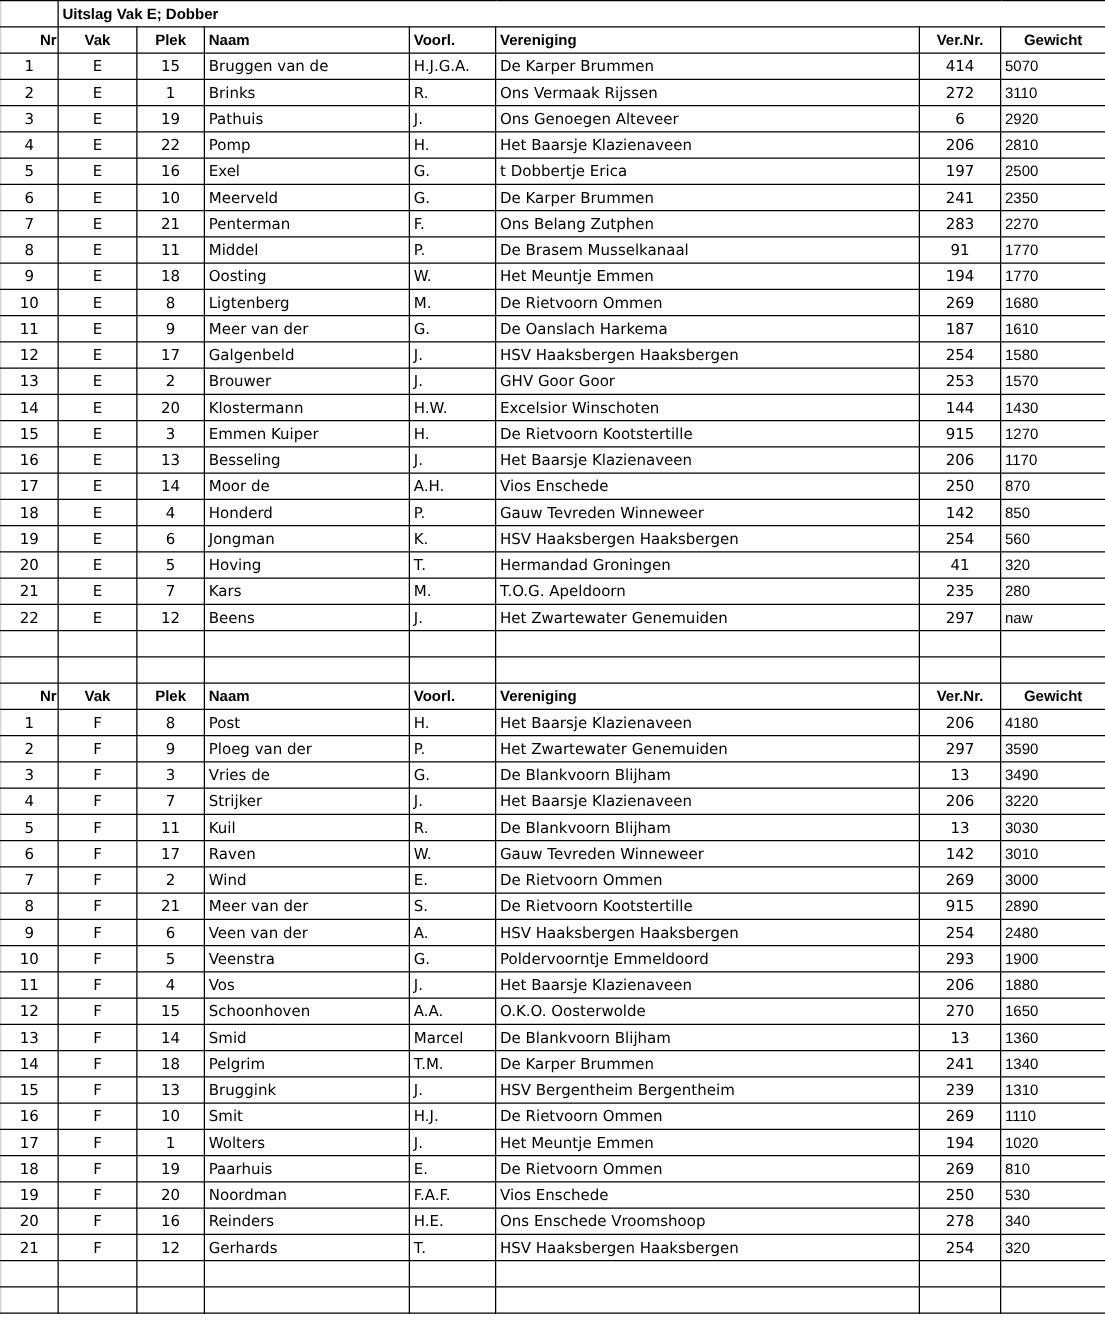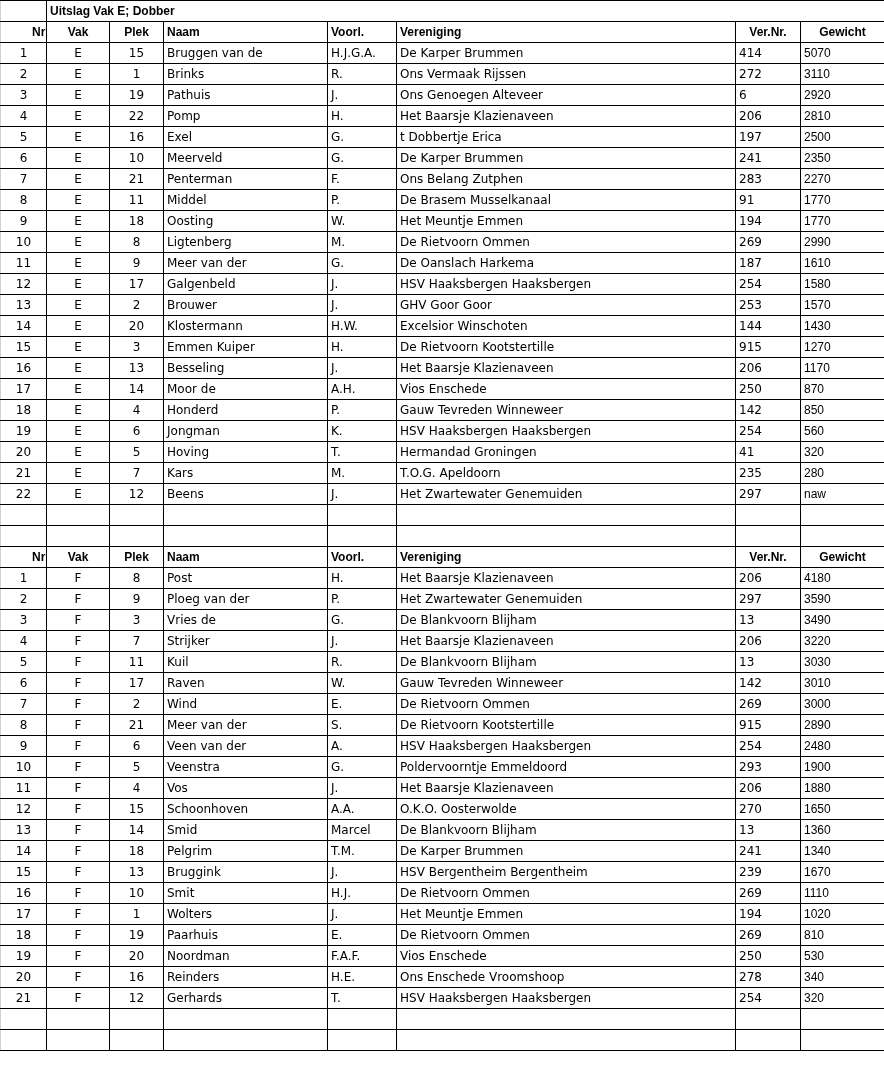--- a/index.html
+++ b/index.html
@@ -7,21 +7,21 @@
   table.sheet { border-collapse:collapse; table-layout:fixed; width:884px; position:absolute; left:0; top:0; }
   table.sheet td { border:1px solid #000; height:20px; padding:0 3px; white-space:nowrap; overflow:hidden; font-size:12px; color:#000; line-height:20px; }
   table.sheet td.leftedge { border-left:1px solid #d0d0d0; }
   td.c { text-align:center; }
   td.l { text-align:left; }
   td.title { font-family:"Liberation Sans", sans-serif; font-weight:bold; font-size:15px; border-left:1px solid #000; }
   td.titleleft { border-top:1px solid #d0d0d0; border-left:1px solid #d0d0d0; }
   td.hdr { font-family:"Liberation Sans", sans-serif; font-weight:bold; font-size:15px; }
   td.hdr.nr { font-size:12px; text-align:center;padding-left:31px; }
   td.weight { font-family:"Liberation Sans", sans-serif; font-size:15px; text-align:left; }
-  td.vernr { font-size:11px; text-align:left; }
+  td.vernr { font-size:11px; text-align:center; }
   td.num { font-size:12px; text-align:center; }
 </style>
 </head>
 <body>
 
 <table class="sheet">
   <colgroup>
     <col style="width:46px">
       <col style="width:63px">
       <col style="width:54px">
@@ -137,21 +137,21 @@
         <td class="weight">1770</td>
       </tr>
       <tr>
         <td class="num leftedge">10</td>
         <td class="c">E</td>
         <td class="c">8</td>
         <td class="l">Ligtenberg</td>
         <td class="l">M.</td>
         <td class="l">De Rietvoorn Ommen</td>
         <td class="vernr">269</td>
-        <td class="weight">2990</td>
+        <td class="weight">1680</td>
       </tr>
       <tr>
         <td class="num leftedge">11</td>
         <td class="c">E</td>
         <td class="c">9</td>
         <td class="l">Meer van der</td>
         <td class="l">G.</td>
         <td class="l">De Oanslach Harkema</td>
         <td class="vernr">187</td>
         <td class="weight">1610</td>
@@ -437,21 +437,21 @@
         <td class="weight">1340</td>
       </tr>
       <tr>
         <td class="num leftedge">15</td>
         <td class="c">F</td>
         <td class="c">13</td>
         <td class="l">Bruggink</td>
         <td class="l">J.</td>
         <td class="l">HSV Bergentheim Bergentheim</td>
         <td class="vernr">239</td>
-        <td class="weight">1670</td>
+        <td class="weight">1310</td>
       </tr>
       <tr>
         <td class="num leftedge">16</td>
         <td class="c">F</td>
         <td class="c">10</td>
         <td class="l">Smit</td>
         <td class="l">H.J.</td>
         <td class="l">De Rietvoorn Ommen</td>
         <td class="vernr">269</td>
         <td class="weight">1110</td>

